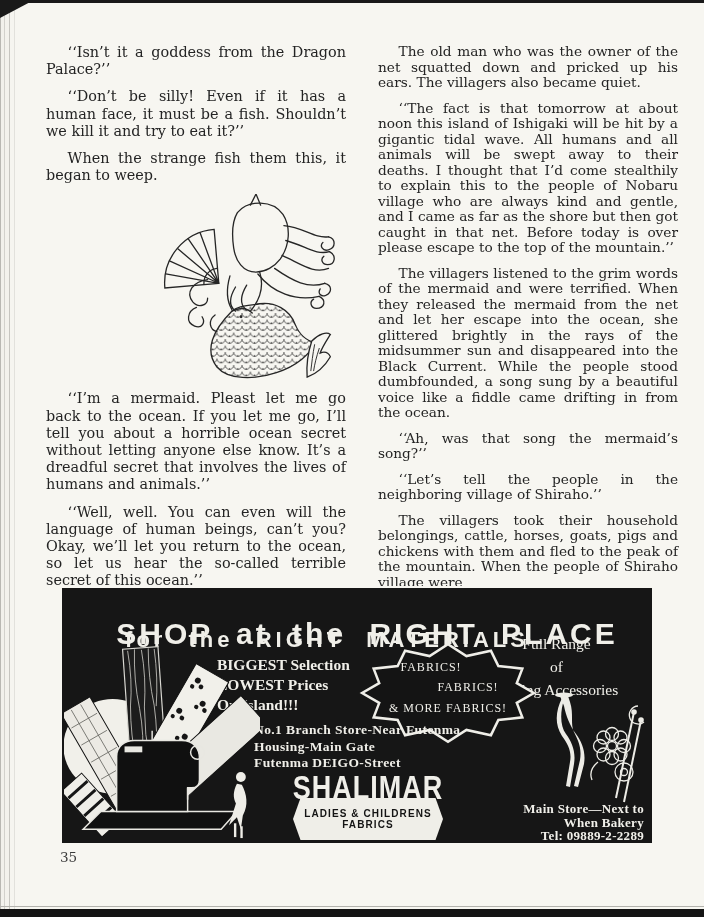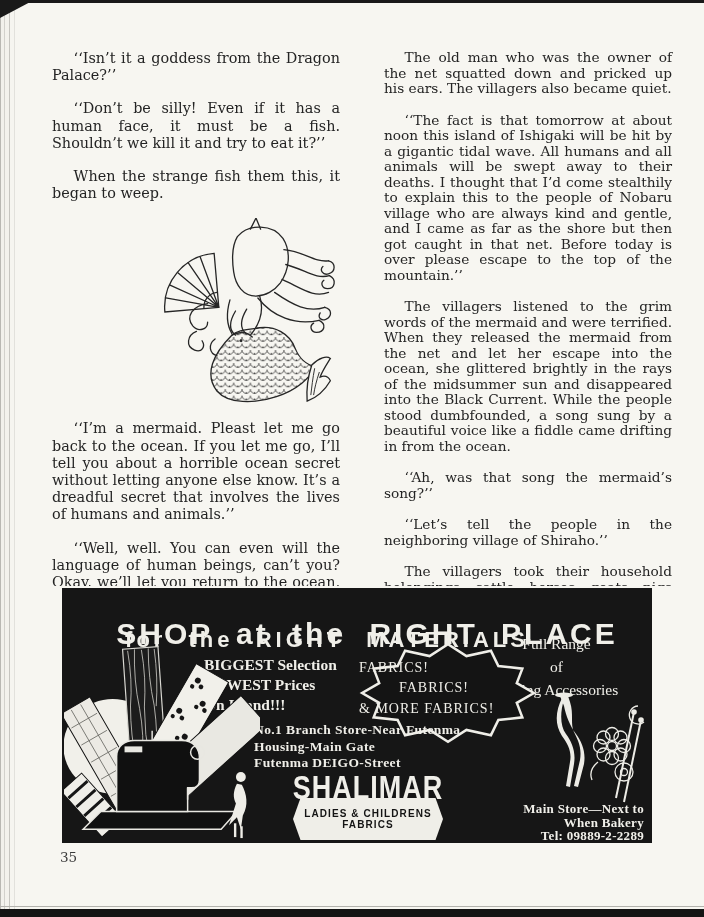--- a/index.html
+++ b/index.html
@@ -14,44 +14,44 @@
   .scan-edge-top{position:absolute;top:0;left:6px;right:0;height:3px;background:#191919;}
   .scan-corner{position:absolute;top:0;left:0;width:0;height:0;
     border-top:18px solid #191919;border-right:34px solid transparent;}
   .scan-bottom-line{position:absolute;bottom:10px;left:0;right:0;height:1px;background:#b3b2ad;}
   .scan-edge-bottom{position:absolute;bottom:0;left:0;right:0;height:8px;background:#141414;}
 
   
   .cols{position:absolute;top:34px;left:36px;width:652px;height:552px;overflow:hidden;
     display:flex;gap:12px;}
   .col{width:320px;}
-  .col p{margin:16px;text-align:justify;text-indent:1.5em;}
+  .col p{margin:10px;text-align:justify;text-indent:1.5em;}
   .col-left p{font-size:14.4px;line-height:17.2px;}
   .col-right p{font-size:13.7px;line-height:15.5px;}
 
   .mermaid-wrap{width:252px;height:186px;margin:4px 0 6px 54px;}
   .mermaid-wrap svg{width:100%;height:100%;}
 
   
   .ad-box{position:absolute;left:62px;top:588px;width:590px;height:255px;
     background:#161616;color:#f0efe9;overflow:hidden;
     font-family:"Liberation Serif", serif;}
   .ad-headline1{position:absolute;top:5px;left:20px;width:570px;text-align:center;
     font-family:"Liberation Sans", sans-serif;font-weight:700;font-size:30px;
     letter-spacing:3px;word-spacing:12px;margin-top:24px;}
   .ad-headline2{position:absolute;top:39px;left:0;width:530px;text-align:center;
     font-family:"Liberation Sans", sans-serif;font-weight:700;font-size:22px;
     letter-spacing:4px;word-spacing:12px;}
   .ad-full-range{position:absolute;top:44px;right:18px;width:155px;text-align:center;
     font-size:15.5px;line-height:23px;}
-  .ad-pitch{position:absolute;top:67px;left:142px;font-size:15.5px;line-height:20px;font-weight:600;}
+  .ad-pitch{position:absolute;top:67px;left:155px;font-size:15.5px;line-height:20px;font-weight:600;}
   .ad-branch{position:absolute;top:134px;left:192px;font-size:13.5px;line-height:16.5px;font-weight:700;letter-spacing:.4px;}
   .starburst{position:absolute;top:52px;left:297px;width:178px;height:106px;}
   .starburst svg{position:absolute;inset:0;width:100%;height:100%;}
-  .sb-line{position:absolute;font-size:14px;letter-spacing:1px;width:100%;}
+  .sb-line{position:absolute;font-size:12px;letter-spacing:1px;text-align:center;width:100%;}
   .sb-1{top:20px;padding-right:34px;box-sizing:border-box;}
   .sb-2{top:40px;padding-left:40px;box-sizing:border-box;}
   .sb-3{top:61px;}
   .ad-logo{position:absolute;top:182px;left:213px;width:186px;text-align:center;}
   .ad-logo-name{font-family:"Liberation Sans", sans-serif;font-weight:700;font-size:27px;
     letter-spacing:1px;transform:scaleY(1.25);transform-origin:top center;line-height:28px;}
   .ad-logo-ribbon{margin:0 auto 0;background:#efeee8;color:#141414;width:150px;
     font-family:"Liberation Sans", sans-serif;font-weight:700;font-size:10px;letter-spacing:1.1px;
     padding:10px 0;clip-path:polygon(0 50%,5% 0,95% 0,100% 50%,95% 100%,5% 100%);}
   .ad-logo-tag{margin-top:1px;display:flex;justify-content:center;align-items:center;gap:5px;}

